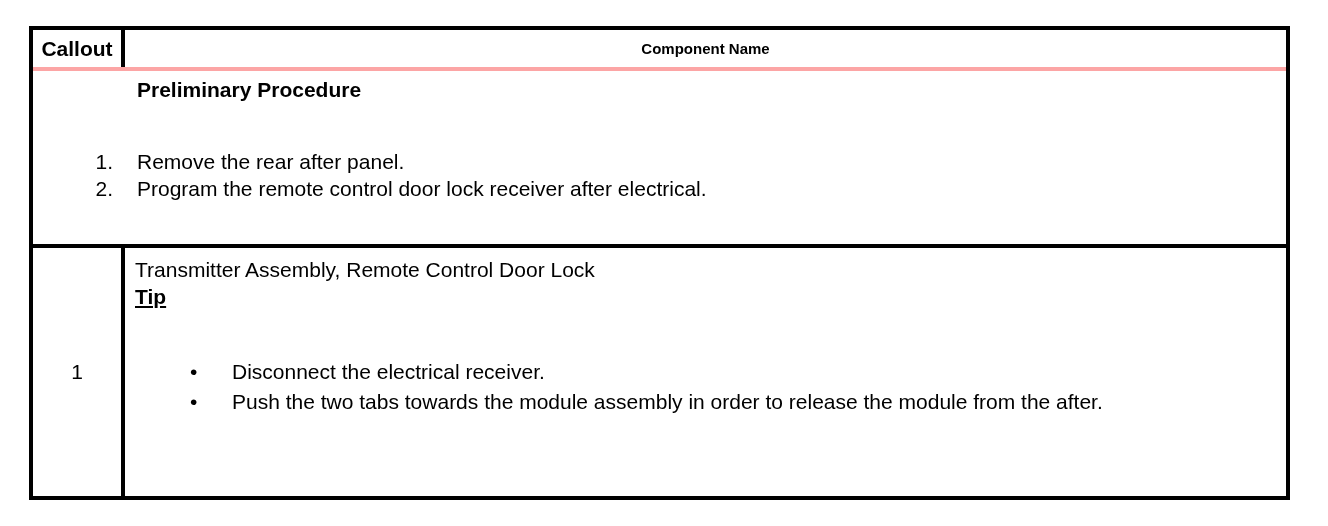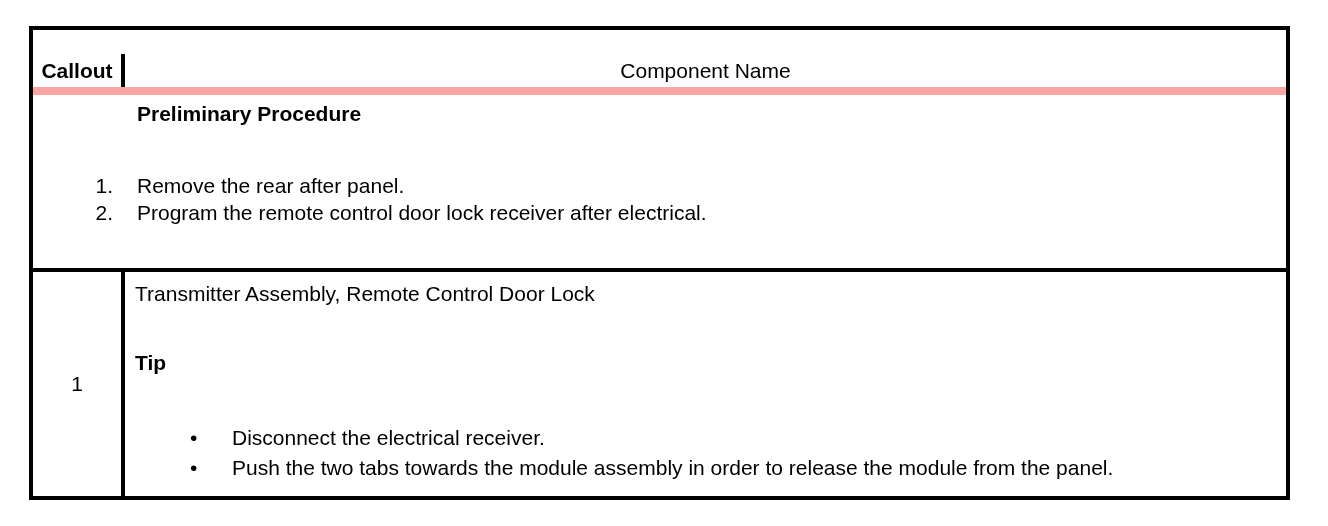--- a/index.html
+++ b/index.html
@@ -23,42 +23,41 @@
     height: 474px;
     box-sizing: border-box;
     border: 4px solid #000000;
     display: flex;
     flex-direction: column;
     background: #ffffff;
   }
   .header-row {
     flex: 0 0 41px;
     box-sizing: border-box;
-    border-bottom: 8px solid #fca5a5;
+    border-bottom: 4px solid #fca5a5;
     display: flex;
-    margin-top: 24px;
   }
   .callout-hcell {
     width: 92px;
     box-sizing: border-box;
     border-right: 4px solid #000000;
     display: flex;
     align-items: center;
     justify-content: center;
     font-weight: bold;
     font-size: 21px;
     white-space: nowrap;
   }
   .name-hcell {
     flex: 1;
     display: flex;
     align-items: center;
     justify-content: center;
-    font-weight: normal;
-    font-size: 21px;
+    font-weight: bold;
+    font-size: 15px;
   }
   .row-preliminary {
     flex: 0 0 177px;
     box-sizing: border-box;
     border-bottom: 4px solid #000000;
     padding: 5px 12px 0 104px;
     font-size: 21px;
     line-height: 27px;
   }
   .section-title {
@@ -93,21 +92,21 @@
     font-size: 21px;
   }
   .content-cell {
     flex: 1;
     padding: 8px 12px 12px 10px;
     font-size: 21px;
     line-height: 27px;
   }
   .tip-label {
     font-weight: bold;
-    margin-top: 42px;
+    text-decoration: underline;
   }
   .bullet-list {
     margin: 47px 0 0 0;
     padding: 0 0 0 55px;
     list-style: none;
   }
   .bullet-list li {
     display: flex;
     line-height: 30px;
   }
@@ -147,19 +146,19 @@
     <div class="content-cell">
       <div>Transmitter Assembly, Remote Control Door Lock</div>
       <div class="tip-label">Tip</div>
       <ul class="bullet-list">
         <li>
           <span class="bullet-marker">•</span>
           <span class="item-text">Disconnect the electrical receiver.</span>
         </li>
         <li>
           <span class="bullet-marker">•</span>
-          <span class="item-text">Push the two tabs towards the module assembly in order to release the module from the panel.</span>
+          <span class="item-text">Push the two tabs towards the module assembly in order to release the module from the after.</span>
         </li>
       </ul>
     </div>
   </div>
 
 </div>
 
 </body></html>

